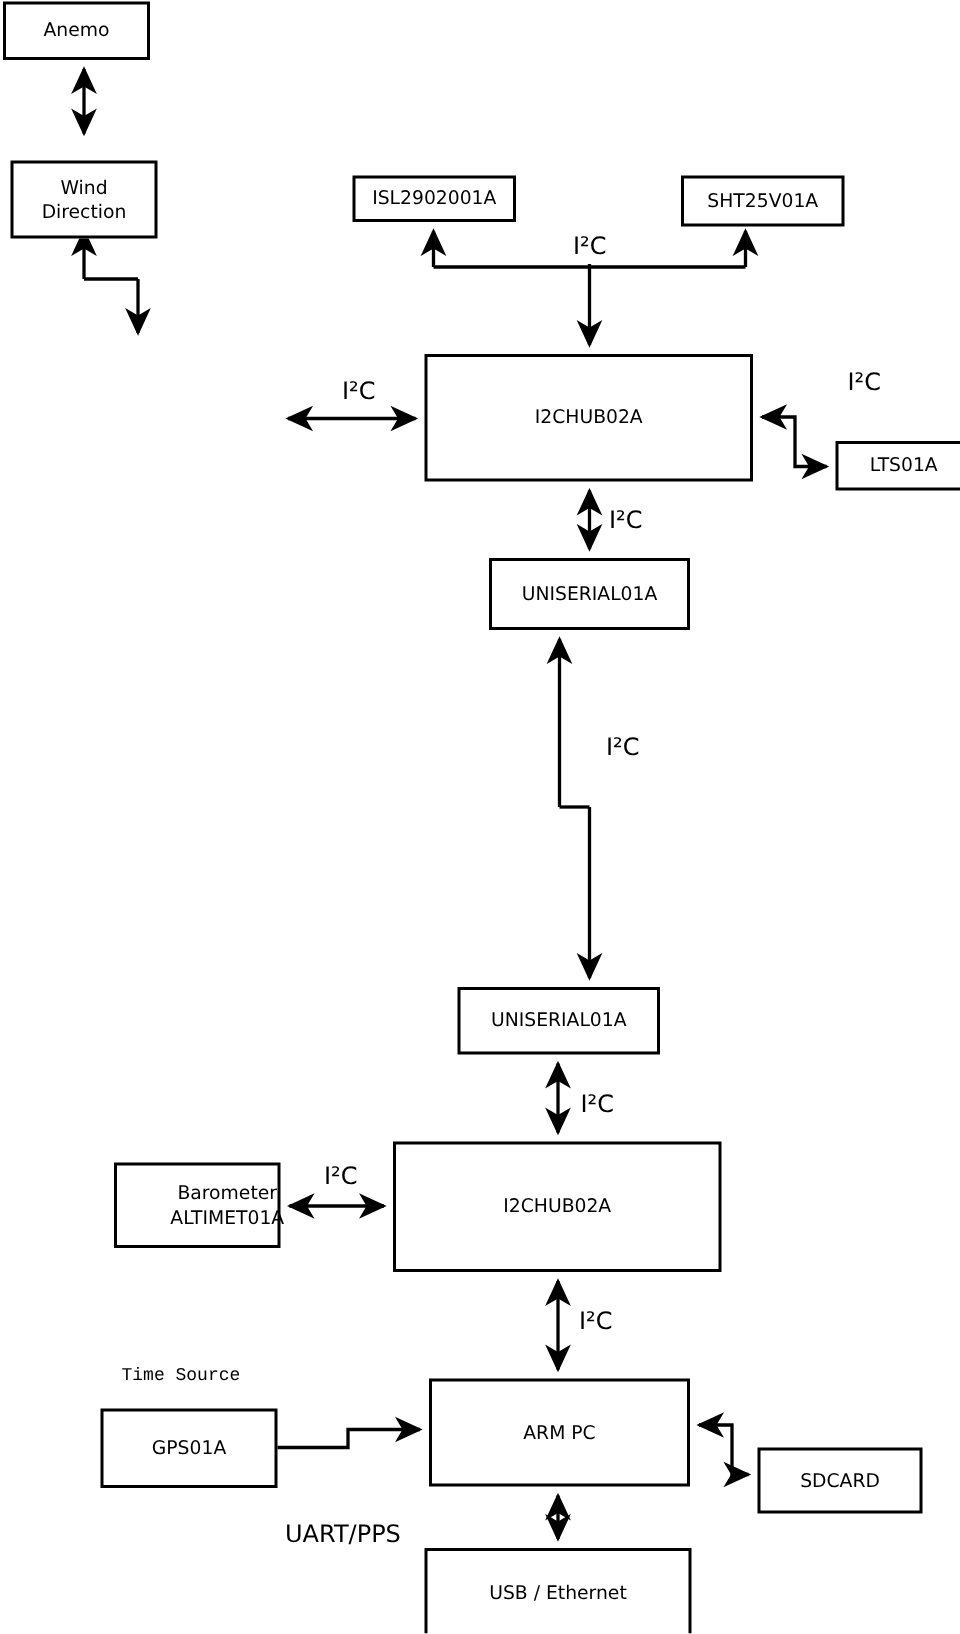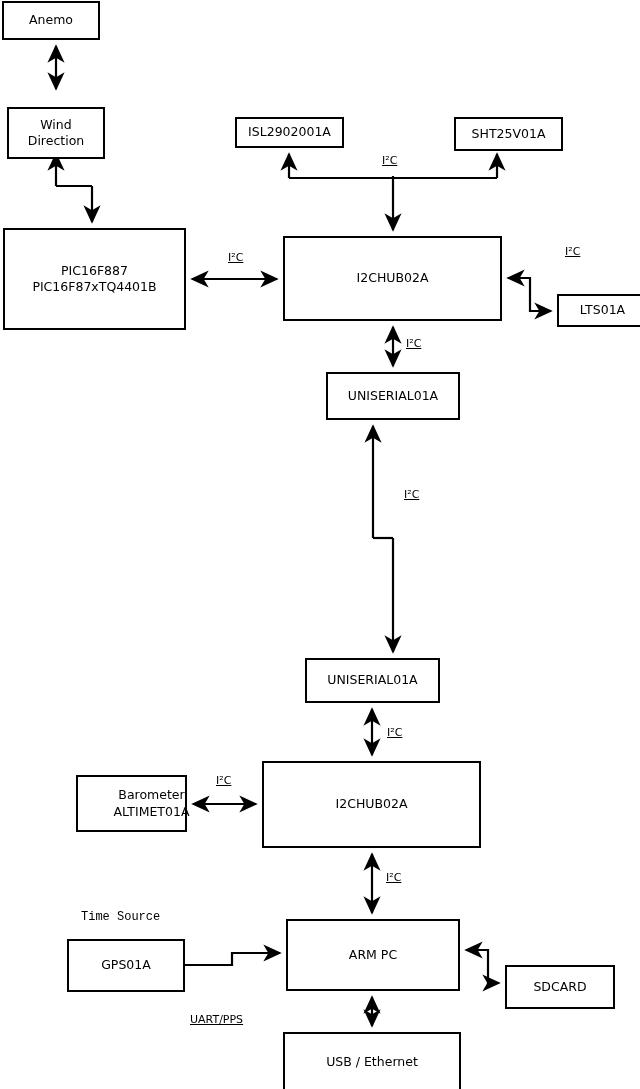--- a/index.html
+++ b/index.html
@@ -35,26 +35,25 @@
     color: #000000;
     font-size: 12.5px;
     line-height: 1.32;
     font-family: "DejaVu Sans", "Liberation Sans", sans-serif;
     white-space: pre-line;
     z-index: 2;
   }
   .edge-label {
     position: absolute;
     color: #000000;
-    font-size: 11px;
+    font-size: 16px;
     font-family: "DejaVu Sans", "Liberation Sans", sans-serif;
     white-space: nowrap;
     z-index: 3;
     background: transparent;
-    text-decoration: underline;
   }
   .free-label {
     position: absolute;
     color: #000000;
     font-size: 12px;
     font-family: Liberation Mono, monospace;
     white-space: nowrap;
     z-index: 3;
   }
 </style>
@@ -110,22 +109,20 @@
       <line x1="372" y1="997" x2="372" y2="1026" marker-start="url(#arrowStart)" marker-end="url(#arrowEnd)"></line>
 
     </g>
   </svg>
 
   <div class="node" style="left:2px;  top:1px;    width:98px;  height:39px;">Anemo</div>
 
   <div class="node" style="left:7px;  top:95px;   width:98px;  height:52px;margin-top:12px;">Wind
 Direction</div>
 
-  <div class="node" style="left:3px;  top:228px;  width:183px; height:102px;">PIC16F887
-PIC16F87xTQ4401B</div>
 
   <div class="node" style="left:235px;top:117px;  width:109px; height:31px;">ISL2902001A</div>
 
   <div class="node" style="left:454px;top:117px;  width:109px; height:34px;">SHT25V01A</div>
 
   <div class="node" style="left:283px;top:236px;  width:219px; height:85px;">I2CHUB02A</div>
 
   <div class="node" style="left:557px;top:294px;  width:91px;  height:33px;">LTS01A</div>
 
   <div class="node" style="left:326px;top:372px;  width:134px; height:48px;">UNISERIAL01A</div>

